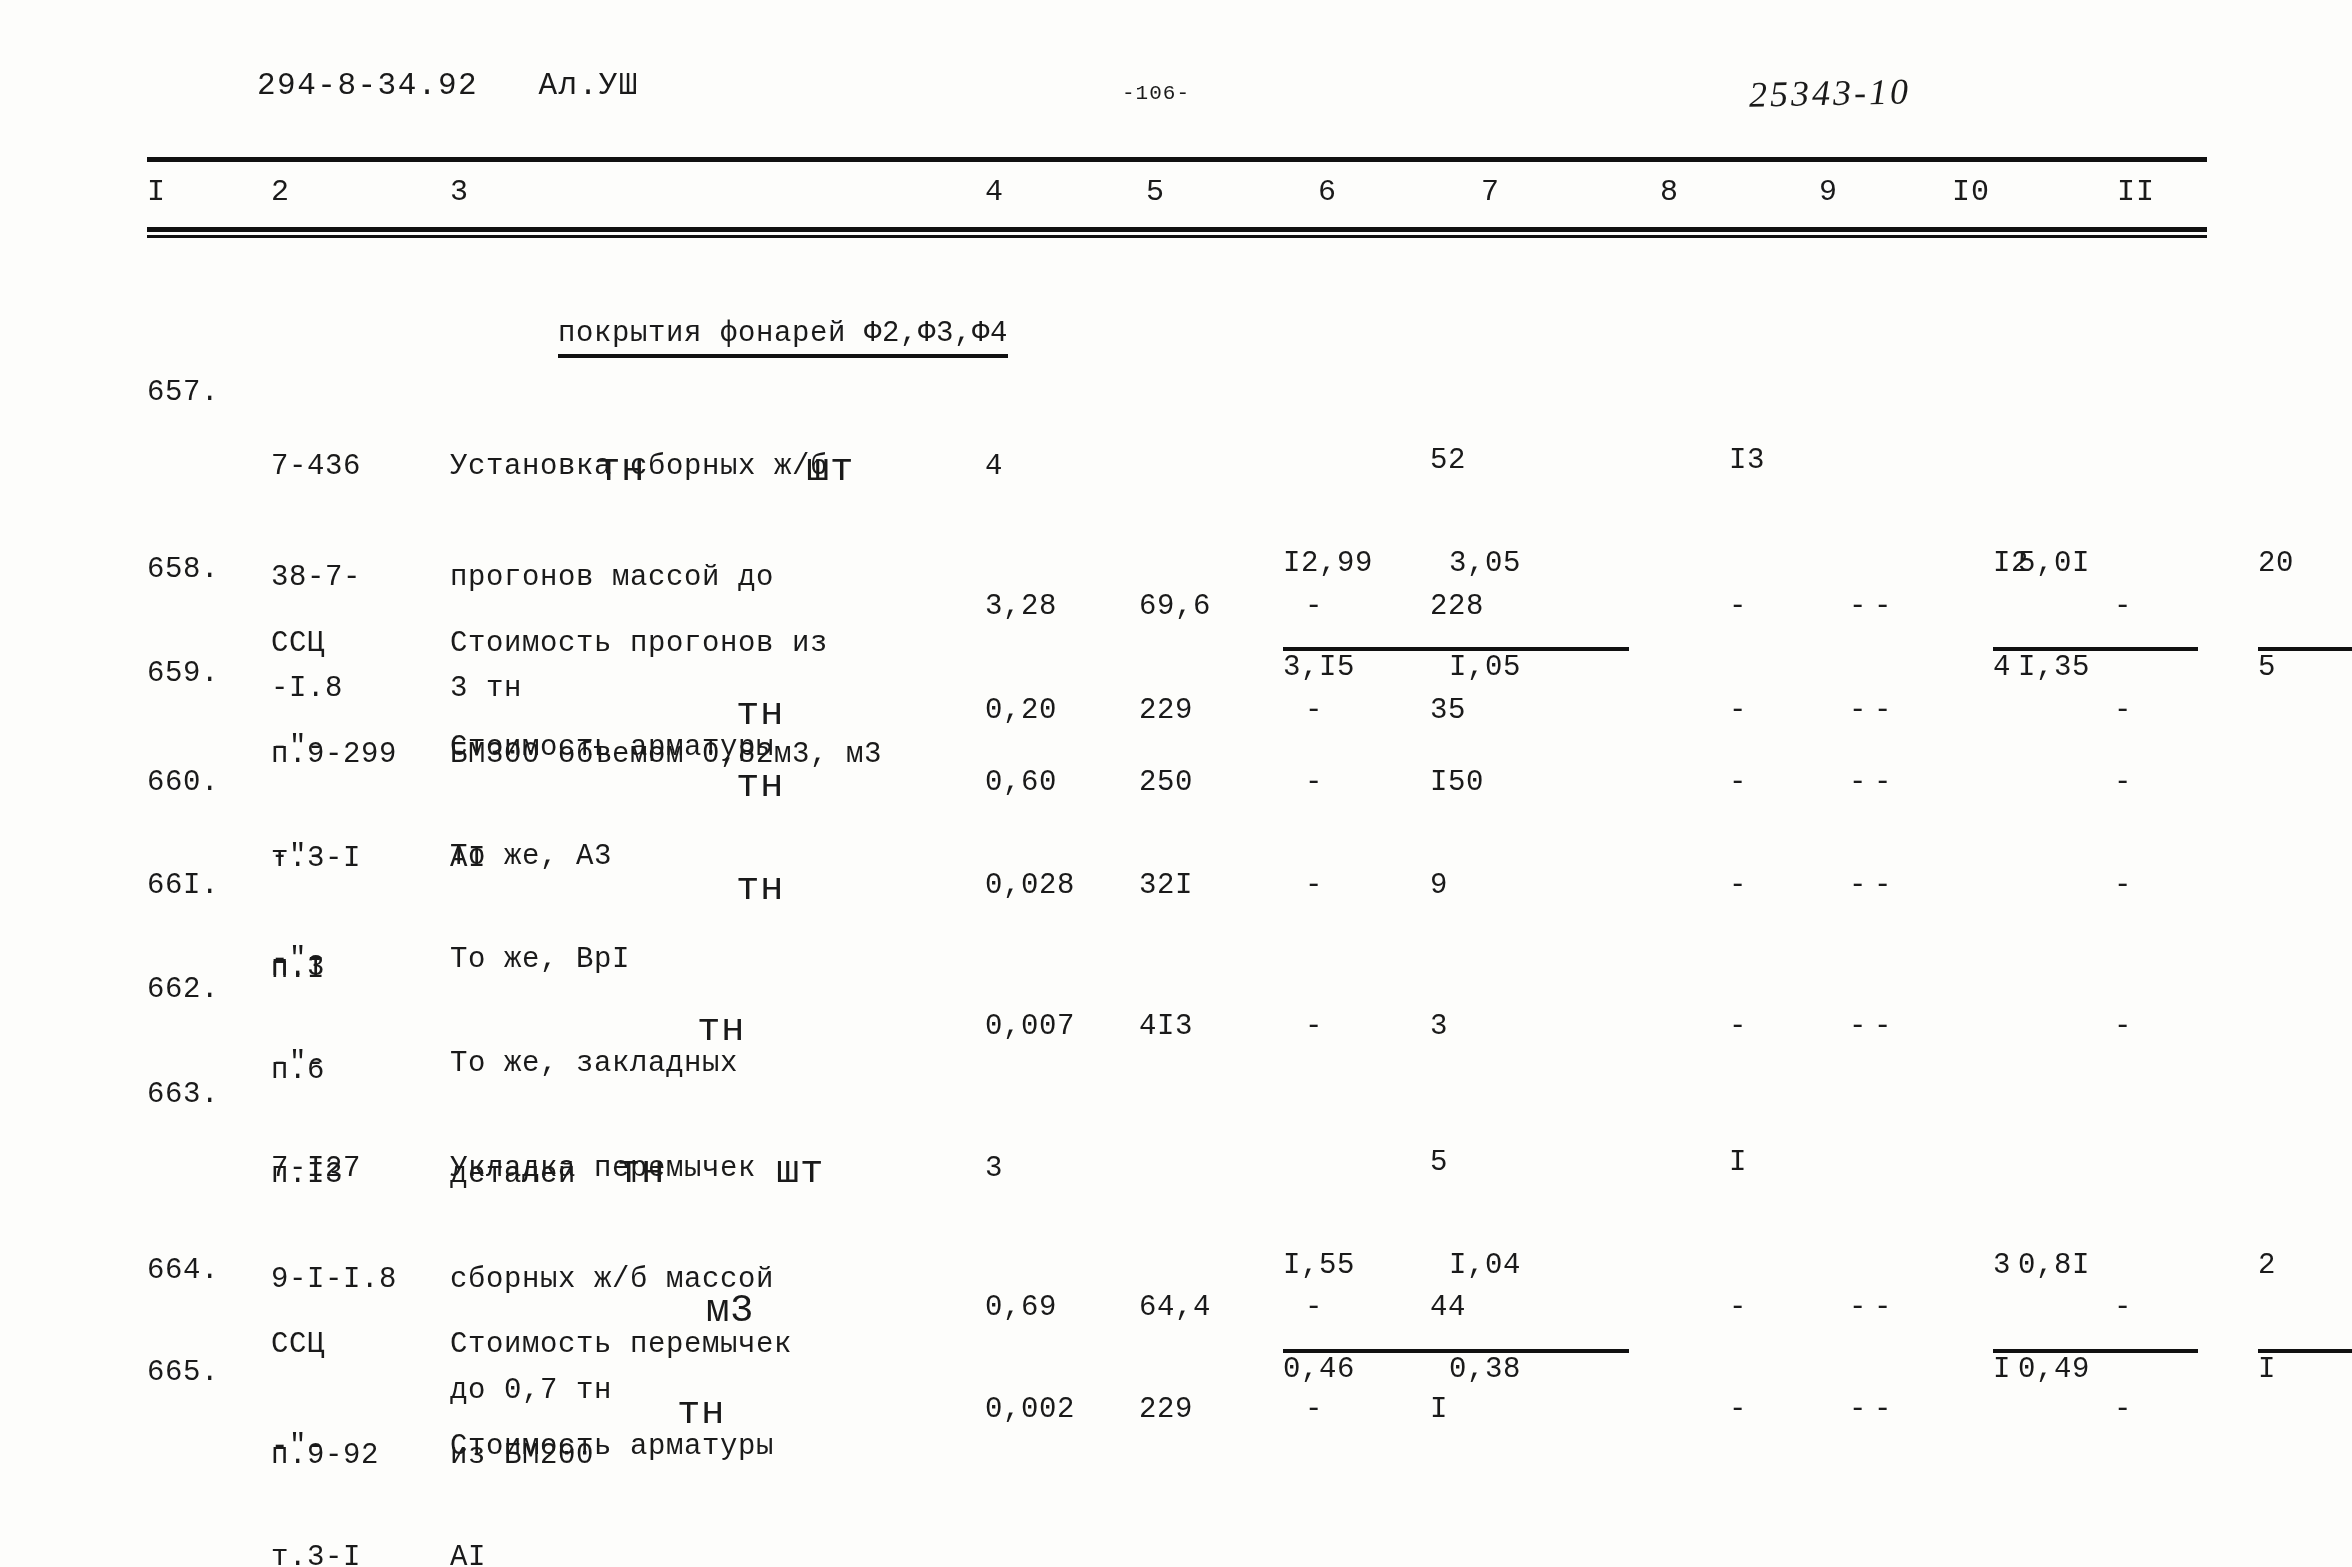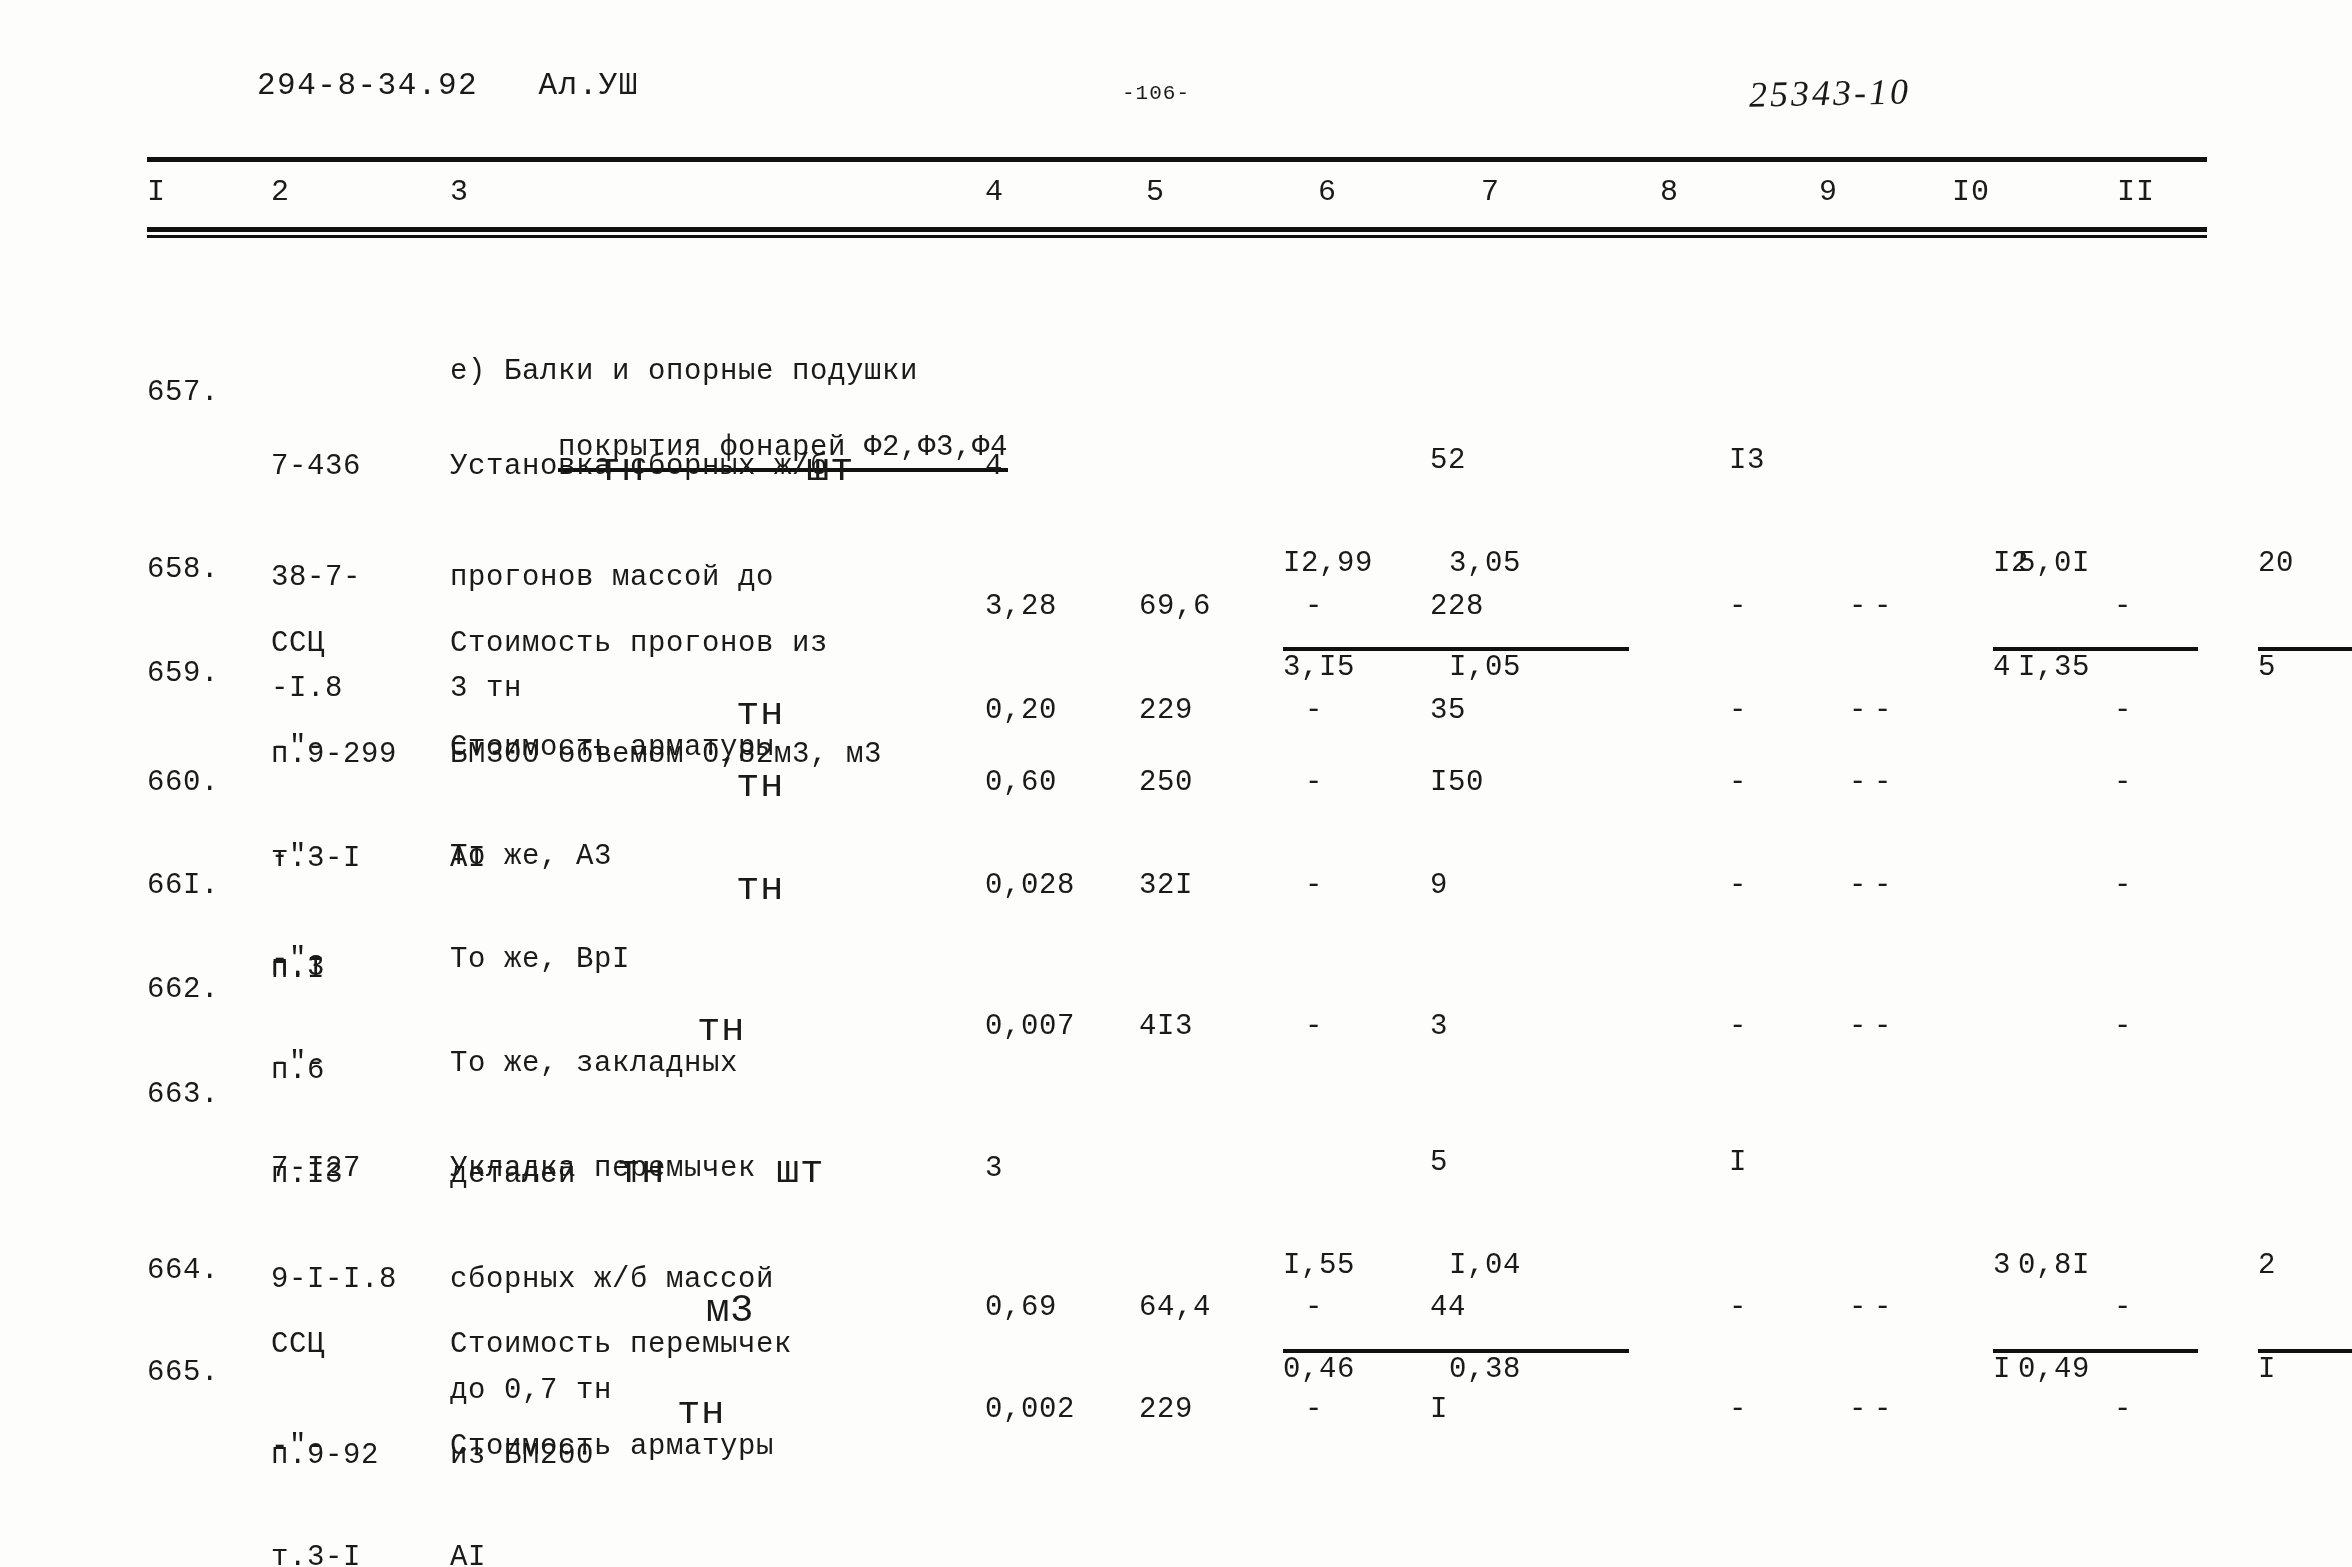--- a/index.html
+++ b/index.html
@@ -181,21 +181,20 @@
     <span style="left:1481px">7</span>
     <span style="left:1660px">8</span>
     <span style="left:1819px">9</span>
     <span style="left:1952px">I0</span>
     <span style="left:2117px">II</span>
   </div>
 
   <div class="tbody">
 
     <div class="section-title">
-      <span class="desc-line">е) Балки и опорные подушки</span>
       <span class="u">покрытия фонарей Ф2,Ф3,Ф4</span>
     </div>
 
     <div class="row" style="top:117px">
       <div class="cell c-num">657.</div>
       <div class="cell c-code">
         <span class="desc-line">7-436</span>
         <span class="desc-line">38-7-</span>
         <span class="desc-line">-I.8</span>
       </div>

